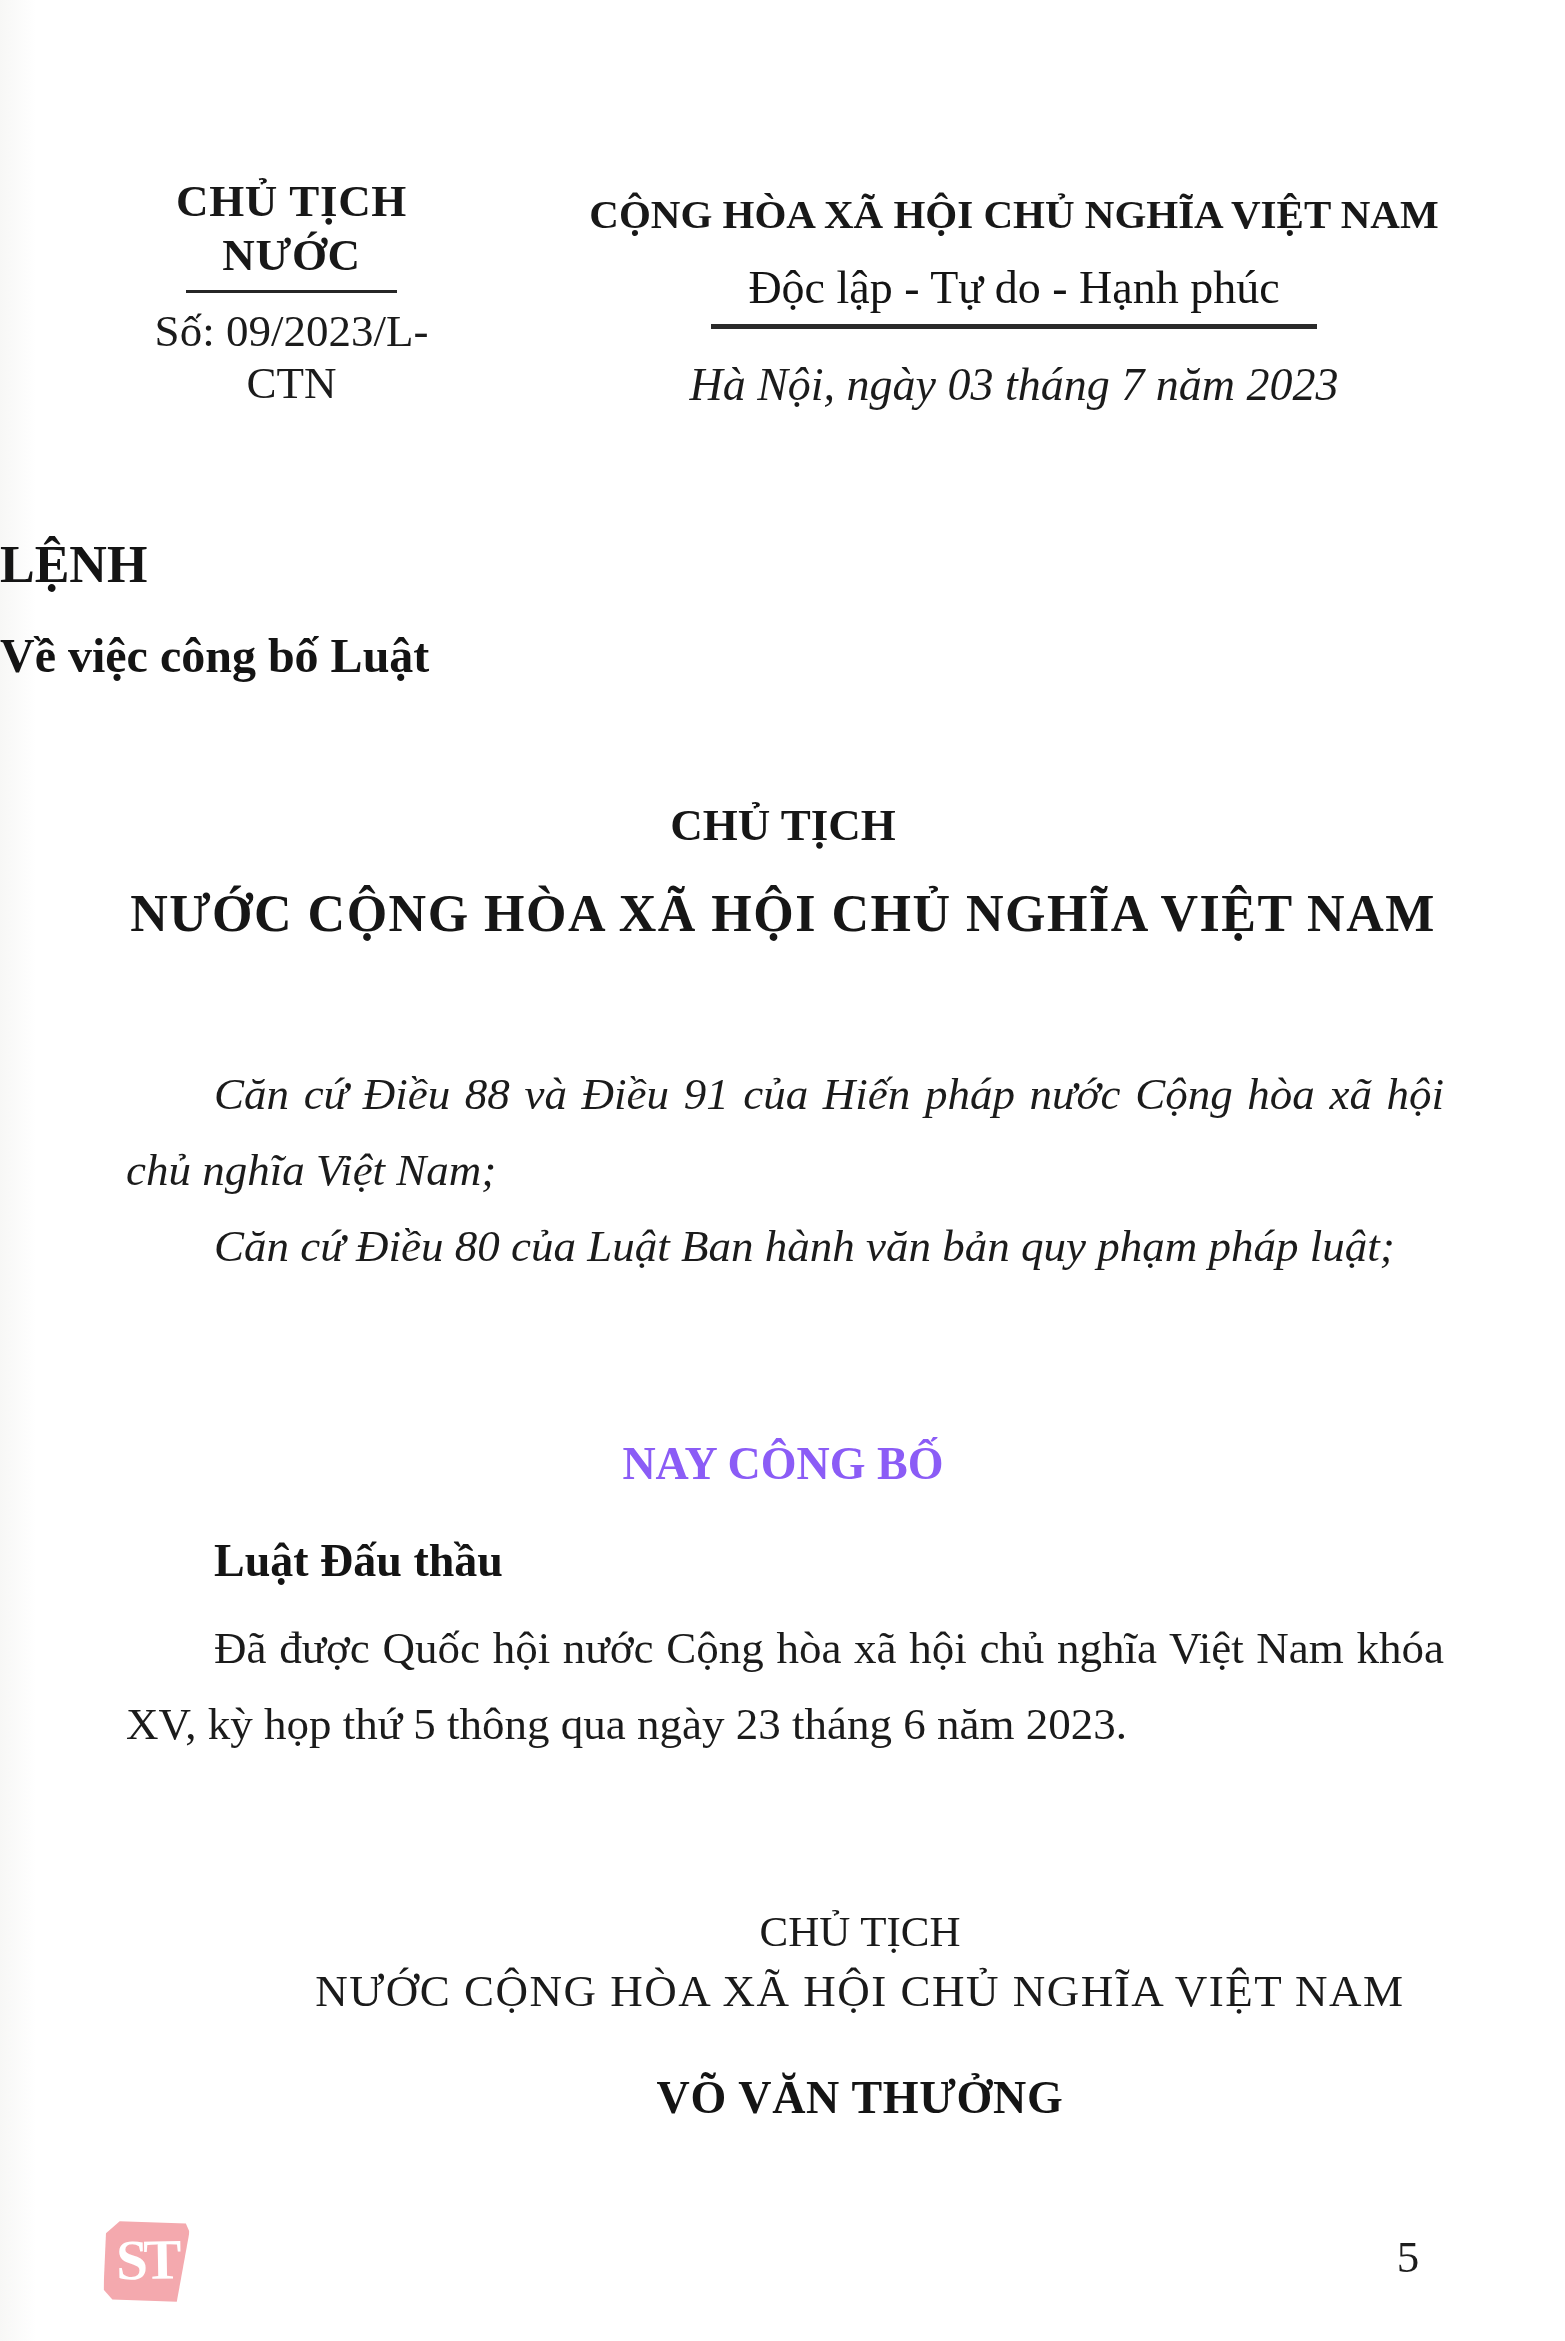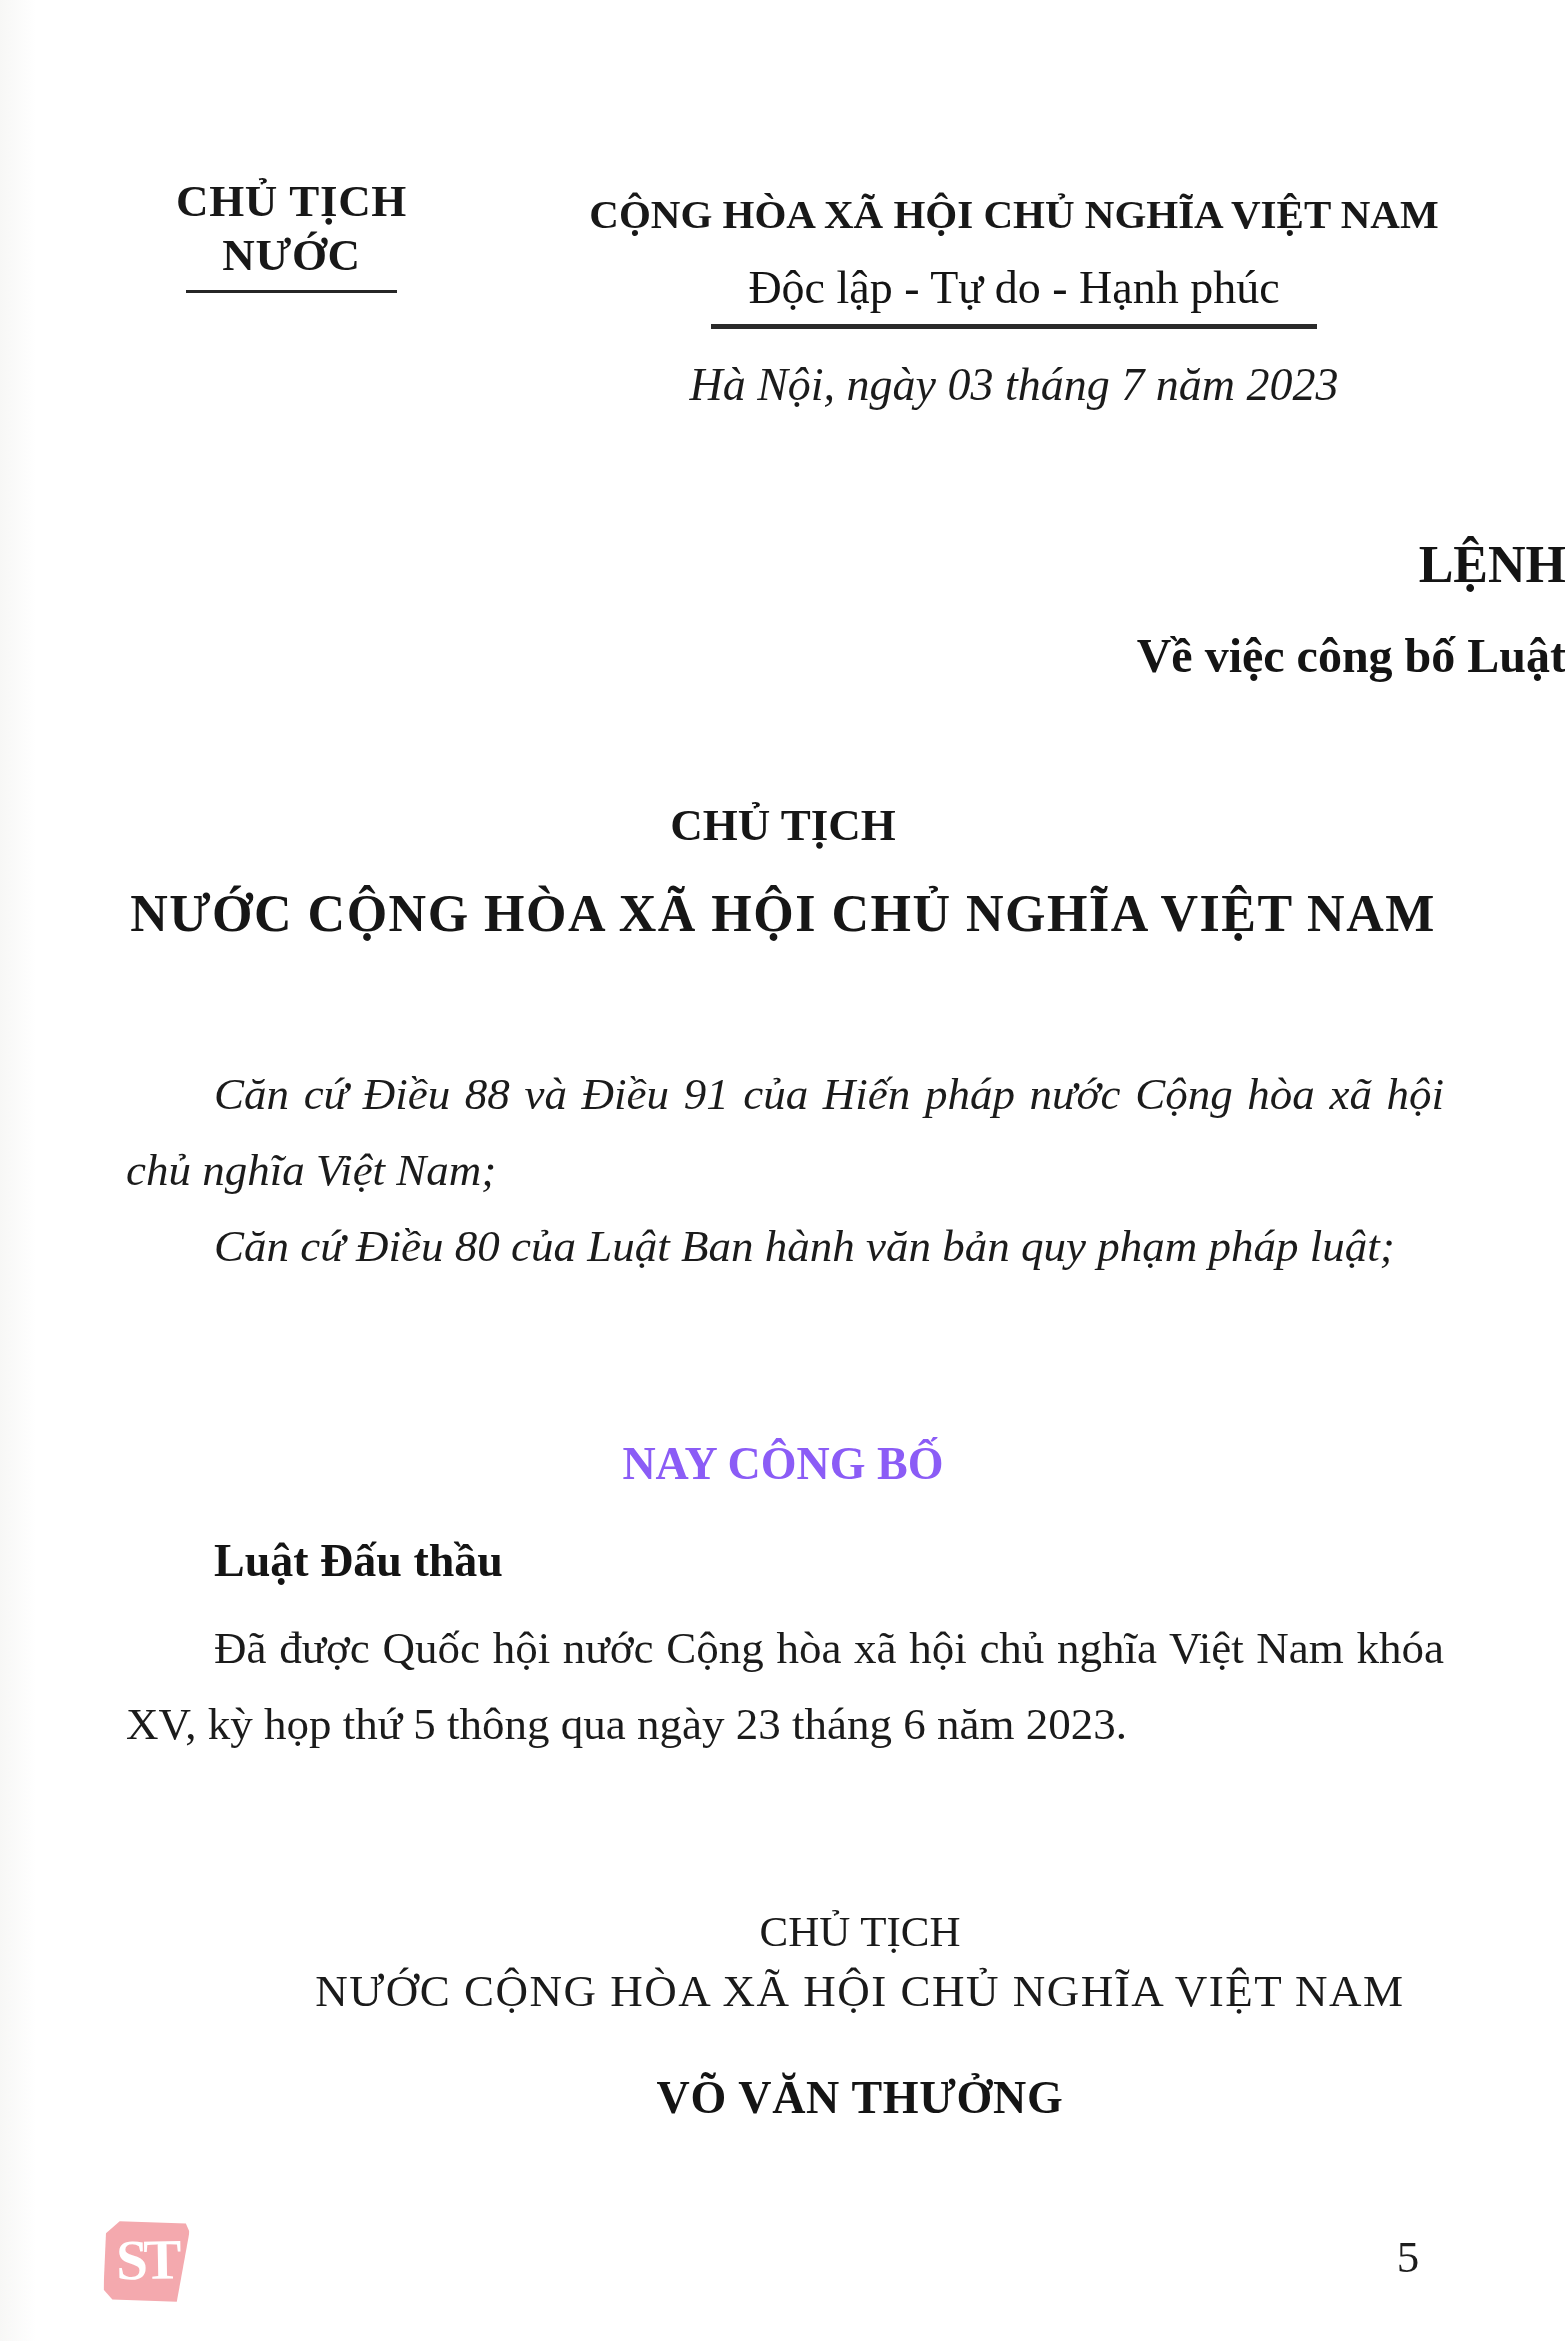--- a/index.html
+++ b/index.html
@@ -57,21 +57,21 @@
   .rule-big {
     width: 606px; height: 4.5px; background: #2a2a2a;
     margin: 9px auto 0 auto;
   }
   .hdr-right .dateline {
     font-size: 46px; font-style: italic; line-height: 52px;
     margin-top: 30px; color: #1b1b1b; white-space: nowrap;
   }
 
   
-  .title-block { left: 0; top: 533px; width: 1566px; text-align: right; }
+  .title-block { left: 0; top: 533px; width: 1566px; text-align: left; }
   .title-main  { font-size: 52px; font-weight: bold; line-height: 63px; color: #141414; }
   .title-sub   { font-size: 48px; font-weight: bold; line-height: 58px; margin-top: 31px; color: #141414; }
 
   .authority-block { left: 0; top: 797px; width: 1566px; text-align: center; }
   .authority-l1 { font-size: 45px; font-weight: bold; line-height: 57px; color: #161616; }
   .authority-l2 {
     font-size: 52px; font-weight: bold; line-height: 63px; margin-top: 28px;
     letter-spacing: 1.5px; color: #161616; white-space: nowrap;
   }
 
@@ -131,20 +131,21 @@
   }
 </style>
 </head>
 <body>
 
 <div class="page">
 
   <div class="abs hdr-left">
     <div class="org">CHỦ TỊCH NƯỚC</div>
     <div class="rule-small"></div>
+    <div class="doc-no">Số: 09/2023/L-CTN</div>
   </div>
 
   <div class="abs hdr-right">
     <div class="country">CỘNG HÒA XÃ HỘI CHỦ NGHĨA VIỆT NAM</div>
     <div class="motto">Độc lập - Tự do - Hạnh phúc</div>
     <div class="rule-big"></div>
     <div class="dateline">Hà Nội, ngày 03 tháng 7 năm 2023</div>
   </div>
 
   <div class="abs title-block">

